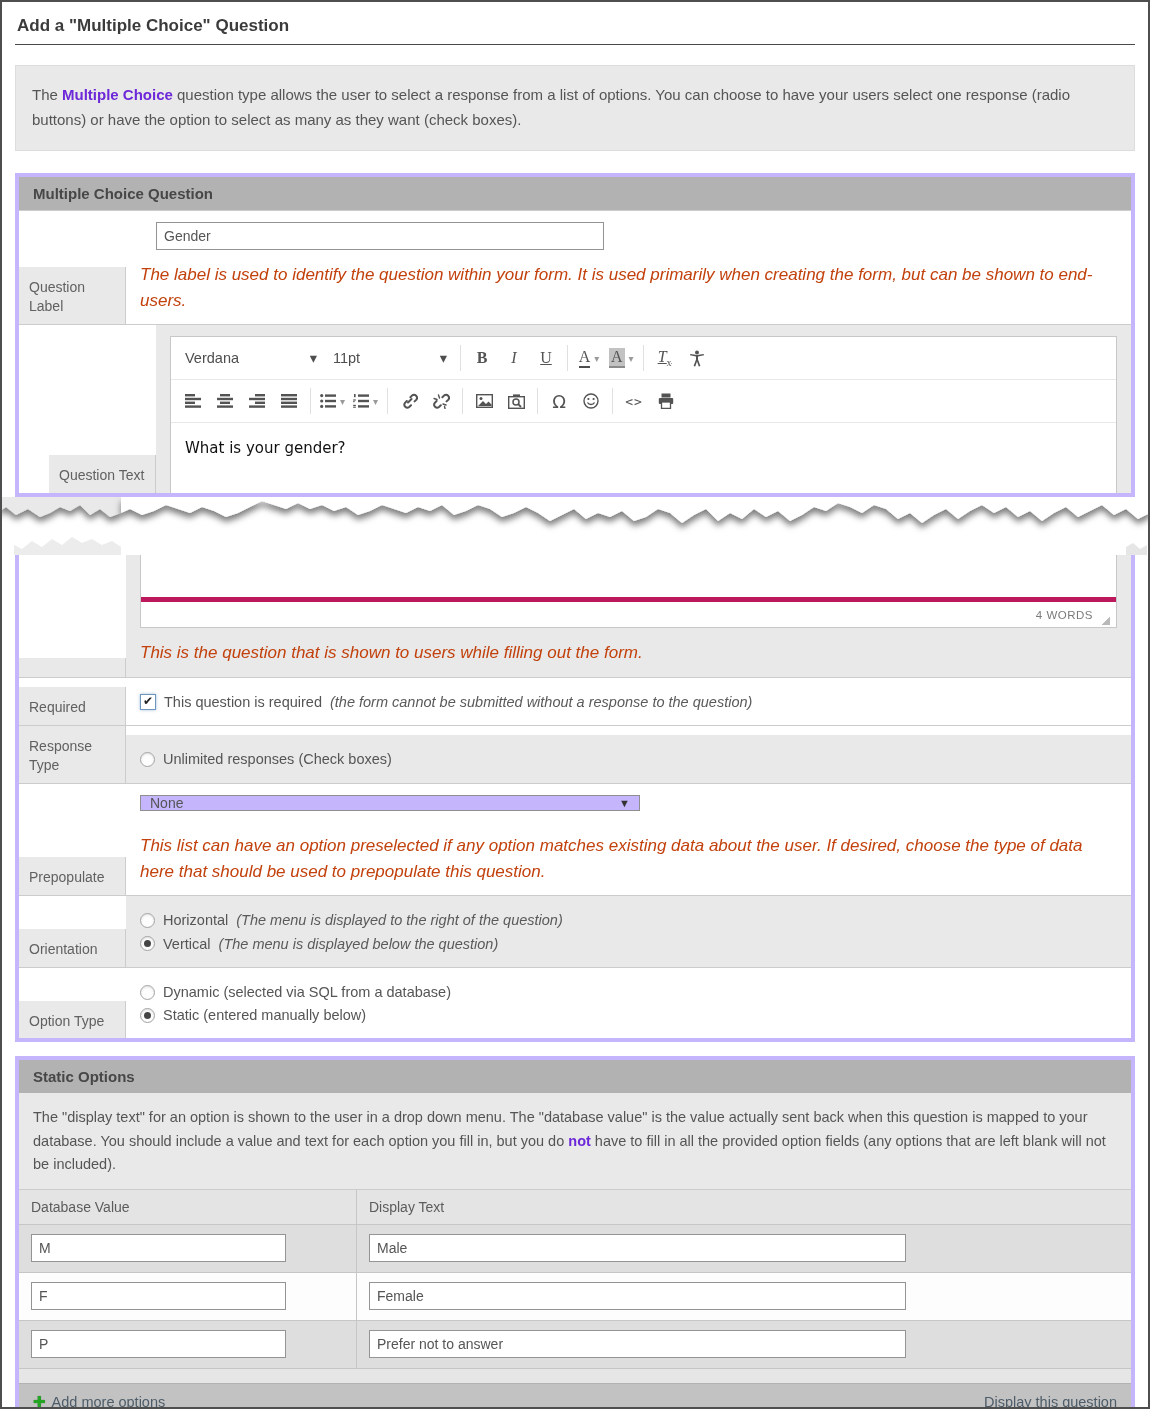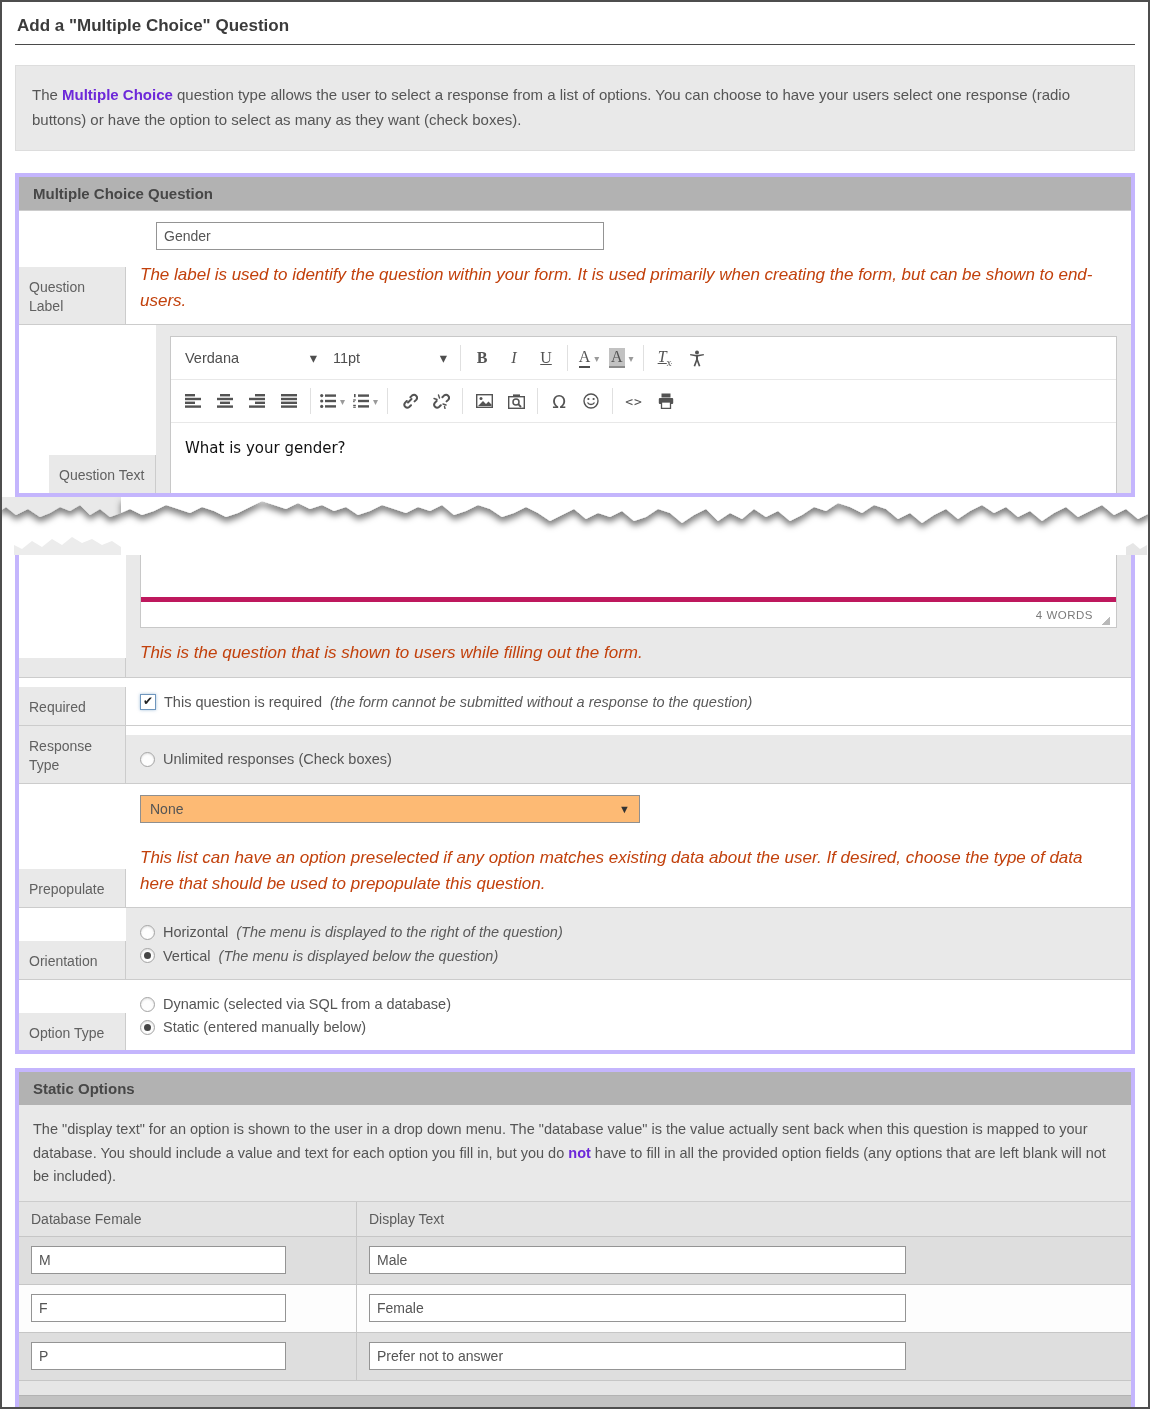--- a/index.html
+++ b/index.html
@@ -38,21 +38,21 @@
               line-height:1.4; margin:3px 0; }
   .ctl-line .note { font-style:italic; color:#5a5a5a; }
   .radio { width:15px; height:15px; flex:0 0 15px; border-radius:50%; border:1px solid #a3a3a3;
            background:#fdfdfd; position:relative; display:inline-block; box-shadow:inset 0 1px 2px rgba(0,0,0,.12); }
   .radio.sel::after { content:""; position:absolute; left:3px; top:3px; width:7px; height:7px;
            border-radius:50%; background:#454545; }
   .checkbox { width:16px; height:16px; flex:0 0 16px; border:1px solid #6f96bd; background:#fff;
            display:inline-flex; align-items:center; justify-content:center; font-size:12px;
            color:#222; box-shadow:0 0 3px rgba(90,140,190,.55); }
 
-  .selectbox { width:500px; height:28px; border:1px solid #8f8f8f; background:#fdba74;
+  .selectbox { width:500px; height:16px; border:1px solid #8f8f8f; background:#c4b5fd;
            display:flex; align-items:center; justify-content:space-between; font-size:14px;
            color:#555; padding:0 9px; cursor:default; }
   .selectbox .caret { font-size:11px; color:#333; }
 
   
   .editor-top { border:1px solid #c8c8c8; border-bottom:none; background:#fff; }
   .editor-bottom { border:1px solid #c8c8c8; border-top:none; background:#fff; }
   .tb-row { display:flex; align-items:center; padding:5px 6px; border-bottom:1px solid #e8e8e8; }
   .tbtn { display:inline-flex; align-items:center; justify-content:center; min-width:32px;
           height:32px; border:none; background:transparent; color:#535353; font-size:16px;
@@ -404,21 +404,21 @@
       </div>
     </div>
   </div>
 
   <div class="panel" style="margin-top:14px;">
     <div class="panel-header">Static Options</div>
 
     <div class="sec-desc"><span>The "display text" for an option is shown to the user in a drop down menu. The "database value" is the value actually sent back when this question is mapped to your database. You should include a value and text for each option you fill in, but you do </span><b>not</b><span> have to fill in all the provided option fields (any options that are left blank will not be included).</span></div>
 
     <div class="opt-grid opt-head">
-      <div class="opt-col1">Database Female</div>
+      <div class="opt-col1">Database Value</div>
       <div class="opt-col2">Display Text</div>
     </div>
 
     <div class="opt-grid opt-row odd">
       <div class="opt-col1"><input type="text" class="db-input" value="M" style=""></div>
       <div class="opt-col2"><input type="text" class="dt-input" value="Male" style=""></div>
     </div>
     <div class="opt-grid opt-row even">
       <div class="opt-col1"><input type="text" class="db-input" value="F" style=""></div>
       <div class="opt-col2"><input type="text" class="dt-input" value="Female" style=""></div>

